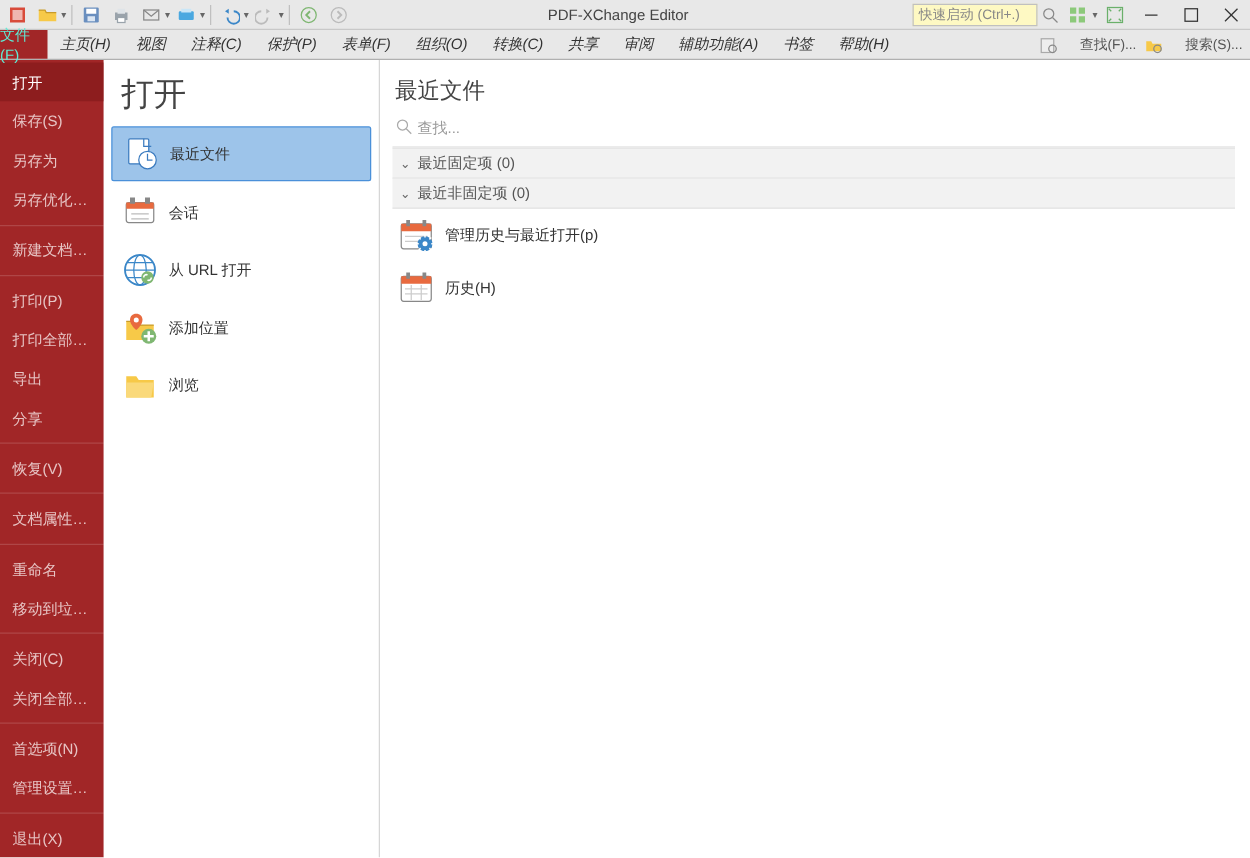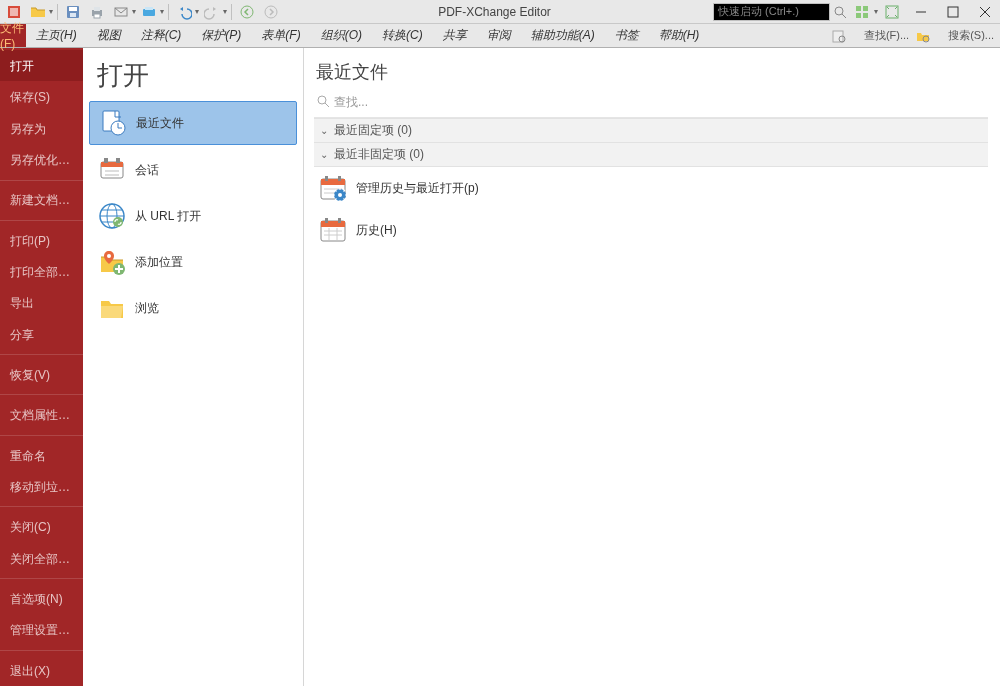--- a/index.html
+++ b/index.html
@@ -6,29 +6,29 @@
   html, body { width: 1000px; height: 686px; overflow: hidden; }
   body { background: #fff; font-size: 12px; color: #333; display: flex; flex-direction: column; }
 
   
   .titlebar { height: 24px; background: #e8e8e8; border-bottom: 1px solid #c8c8c8; display: flex; align-items: center; position: relative; }
   .qat { display: flex; align-items: center; gap: 2px; padding-left: 3px; }
   .qat-btn { width: 22px; height: 20px; display: flex; align-items: center; justify-content: center; border-radius: 2px; cursor: pointer; }
   .qat-sep { width: 1px; height: 16px; background: #c0c0c0; margin: 0 2px; }
   .title { position: absolute; left: 0; right: 11px; text-align: center; font-size: 12px; color: #444; pointer-events: none; }
   .title-right { margin-left: auto; display: flex; align-items: center; gap: 2px; }
-  .quick-launch { width: 117px; height: 18px; border: 1px solid #c0c0c0; background: #000000; display: flex; align-items: center; padding: 0 4px; color: #888; font-size: 11px; }
+  .quick-launch { width: 100px; height: 18px; border: 1px solid #c0c0c0; background: #fef9c3; display: flex; align-items: center; padding: 0 4px; color: #888; font-size: 11px; }
   .ql-search { width: 16px; height: 16px; display: flex; align-items: center; justify-content: center; }
   .win-btn { width: 30px; height: 20px; display: flex; align-items: center; justify-content: center; cursor: pointer; color:#333; }
   .ui-opt { width:24px; height:20px; display:flex; align-items:center; justify-content:center; cursor:pointer;}
   .dd-caret { font-size:8px; color:#666; margin-left:-2px;}
 
   
   .ribbon { height: 24px; background: #e8e8e8; display: flex; align-items: stretch; border-bottom: 1px solid #b0b0b0; position:relative; }
-  .file-tab { width: 26px; background: #a12627; color: #fdba74; display: flex; align-items: center; justify-content: center; font-size: 12px; cursor: pointer; }
+  .file-tab { width: 38px; background: #a12627; color: #5eead4; display: flex; align-items: center; justify-content: center; font-size: 12px; cursor: pointer; }
   .rtab { padding: 0 10px; display: flex; align-items: center; color: #333; cursor: pointer; font-size:12px;font-style:italic; }
   .ribbon-right { margin-left:auto; display:flex; align-items:center; gap:6px; padding-right:6px; color:#555; font-size:11px;}
   .rb-item { display:flex; align-items:center; gap:17px; cursor:pointer;}
   .rb-icon { width:16px; height:16px; display:inline-flex; align-items:center; justify-content:center;}
 
   
   .main { flex: 1; display: flex; min-height: 0; }
 
   
   .sidebar { width: 83px; background: #a12627; color: #e7c4c4; display: flex; flex-direction: column; font-size: 12px; padding-top: 2px; }

